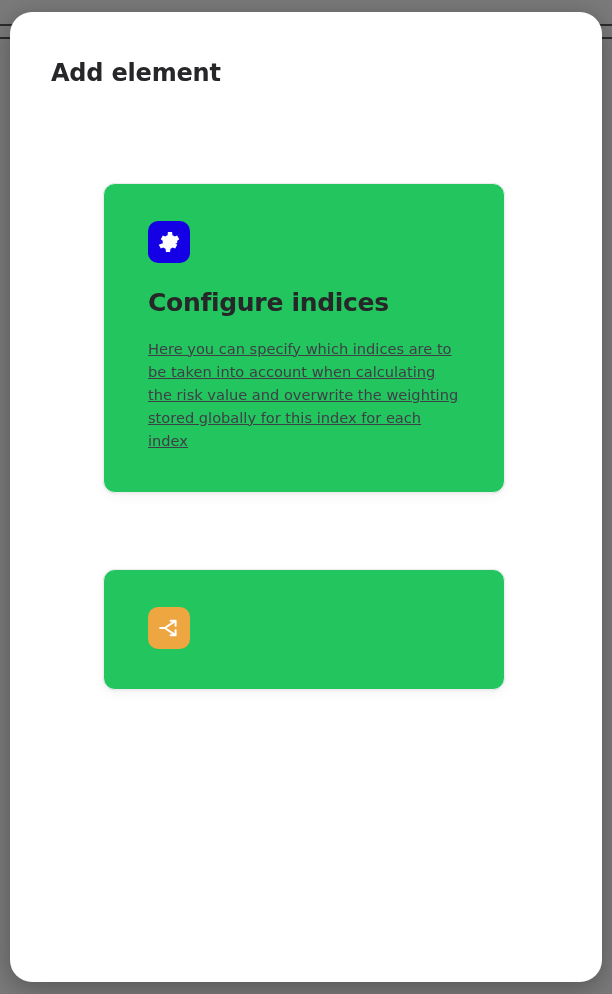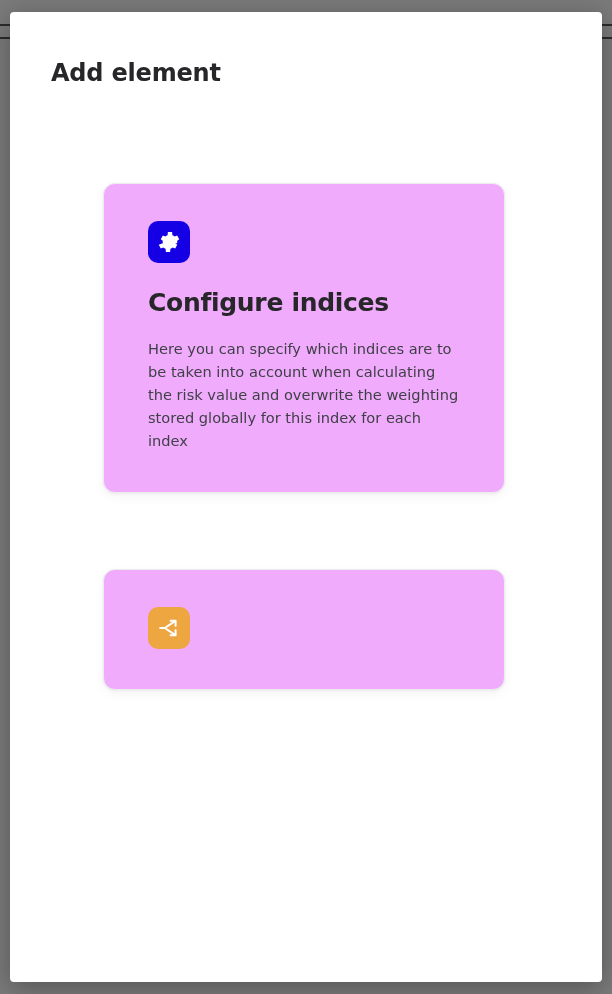--- a/index.html
+++ b/index.html
@@ -27,21 +27,21 @@
   .bg-line-2 { top: 37px; }
 
   
   .modal {
     position: absolute;
     left: 10px;
     top: 12px;
     width: 592px;
     height: 970px;
     background: #ffffff;
-    border-radius: 4px;
+    border-radius: 22px;
     box-shadow: 0 6px 26px rgba(0,0,0,0.30);
     overflow: hidden;
     box-sizing: border-box;
   }
 
   .modal-title {
     position: absolute;
     left: 41px;
     top: 47px;
     font-size: 24px;
@@ -56,21 +56,21 @@
     position: absolute;
     left: 93px;
     top: 171px;
     width: 402px;
   }
 
   
   .card {
     box-sizing: border-box;
     width: 402px;
-    background: #f0abfc;
+    background: #22c55e;
     border: 1px solid #ececee;
     border-radius: 12px;
     box-shadow: 0 1px 3px rgba(17,17,26,0.05), 0 4px 12px rgba(17,17,26,0.045);
     padding: 37px 44px 40px 44px;
     cursor: pointer;
   }
   .card + .card { margin-top: 76px; }
 
   .card-icon {
     width: 42px;
@@ -93,20 +93,21 @@
     letter-spacing: -0.3px;
     line-height: 1.15;
   }
 
   .card-desc {
     margin-top: 19px;
     font-size: 14.6px;
     line-height: 23px;
     color: #3f3f46;
     max-width: 316px;
+    text-decoration: underline;
   }
 </style>
 </head>
 <body>
 
 <div class="bg-line bg-line-1"></div>
 <div class="bg-line bg-line-2"></div>
 
 <div class="modal">
 

